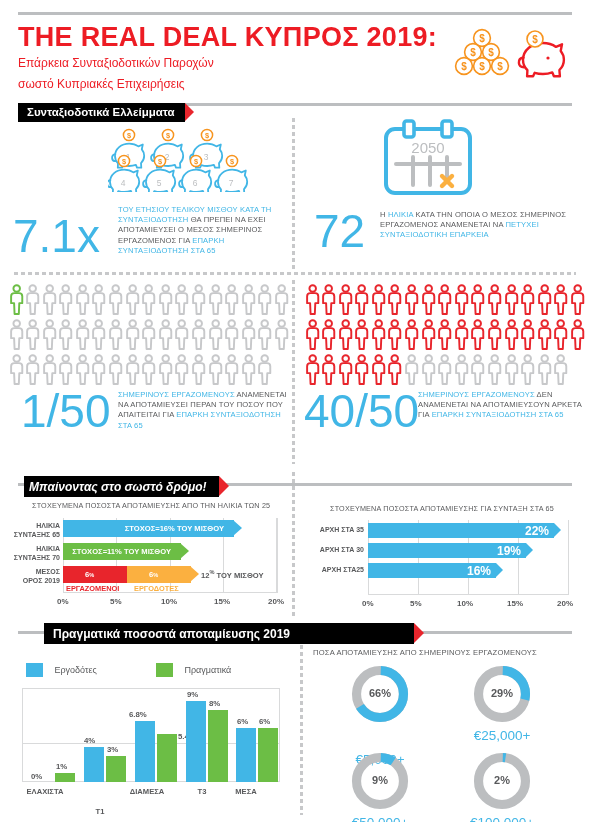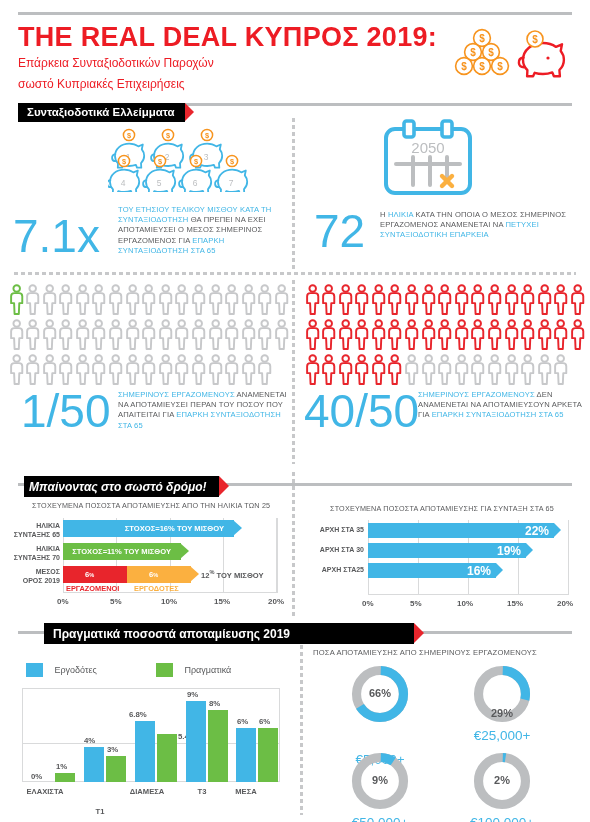--- a/index.html
+++ b/index.html
@@ -835,21 +835,21 @@
       <circle cx="21" cy="21" r="15.9" fill="none" stroke="#bcbec0" stroke-width="6.2"></circle>
       <circle cx="21" cy="21" r="15.9" fill="none" stroke="#41b6e6" stroke-width="6.2" stroke-dasharray="65.9 34.1" stroke-dashoffset="25"></circle>
     </svg>
     <div class="donut-pct" data-name="donut-value-5000" style="left:44px; top:42px; width:62px;">66%</div>
     <div class="donut-lbl" data-name="donut-label-5000" style="left:29px; top:83px; width:92px;margin-top:24px;">€5,000+</div>
 
     <svg style="position:absolute; left:166px; top:18px;" width="62" height="62" viewBox="0 0 42 42" data-name="donut-chart-25000">
       <circle cx="21" cy="21" r="15.9" fill="none" stroke="#bcbec0" stroke-width="6.2"></circle>
       <circle cx="21" cy="21" r="15.9" fill="none" stroke="#41b6e6" stroke-width="6.2" stroke-dasharray="28.9 71.1" stroke-dashoffset="25"></circle>
     </svg>
-    <div class="donut-pct" data-name="donut-value-25000" style="left:166px; top:42px; width:62px;margin-top:20px;">29%</div>
+    <div class="donut-pct" data-name="donut-value-25000" style="left:166px; top:42px; width:62px;">29%</div>
     <div class="donut-lbl" data-name="donut-label-25000" style="left:146px; top:83px; width:102px;">€25,000+</div>
 
     <svg style="position:absolute; left:44px; top:105px;" width="62" height="62" viewBox="0 0 42 42" data-name="donut-chart-50000">
       <circle cx="21" cy="21" r="15.9" fill="none" stroke="#bcbec0" stroke-width="6.2"></circle>
       <circle cx="21" cy="21" r="15.9" fill="none" stroke="#41b6e6" stroke-width="6.2" stroke-dasharray="8.9 91.1" stroke-dashoffset="25"></circle>
     </svg>
     <div class="donut-pct" data-name="donut-value-50000" style="left:44px; top:129px; width:62px;">9%</div>
     <div class="donut-lbl" data-name="donut-label-50000" style="left:24px; top:170px; width:102px;">€50,000+</div>
 
     <svg style="position:absolute; left:166px; top:105px;" width="62" height="62" viewBox="0 0 42 42" data-name="donut-chart-100000">

